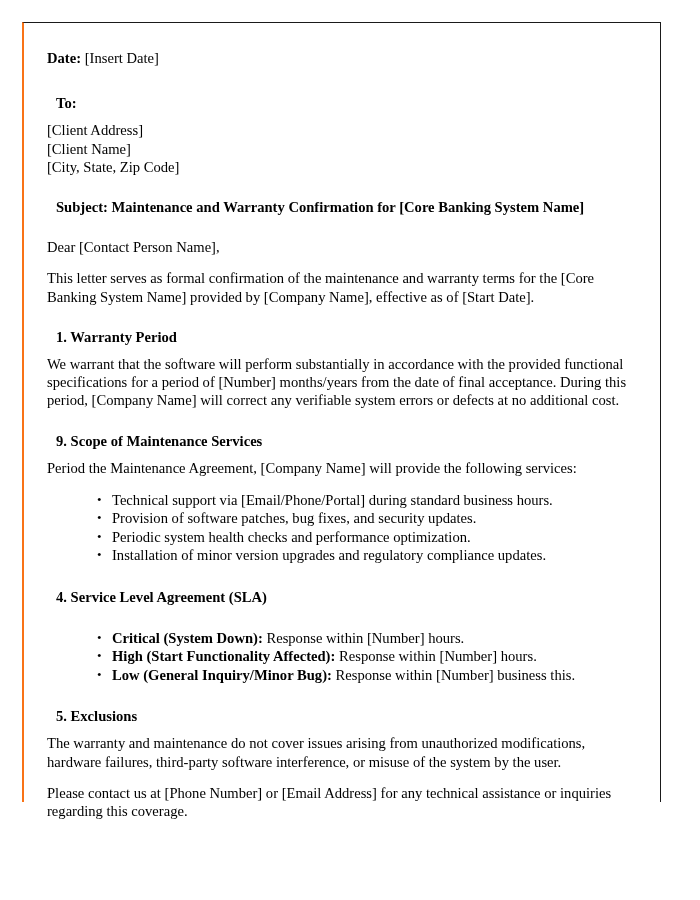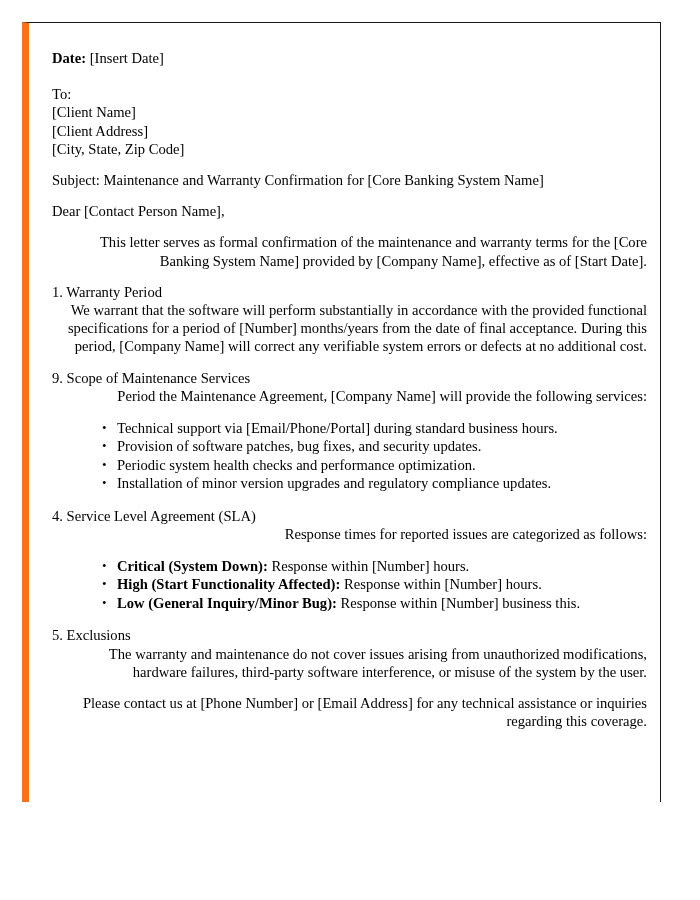--- a/index.html
+++ b/index.html
@@ -19,21 +19,21 @@
   
   .page-sheet {
     position: absolute;
     left: 22px;
     top: 22px;
     width: 639px;
     height: 780px;
     box-sizing: border-box;
     background: #ffffff;
     border-top: 1px solid #1a1a1a;
-    border-left: 7px solid #f97316;
+    border-left: 2px solid #f97316;
     border-right: 1px solid #1a1a1a;
     border-bottom: none;
   }
 
   .doc-body {
     position: absolute;
     left: 23px;
     top: 26px;
     width: 595px;
     font-size: 14.6px;
@@ -48,27 +48,27 @@
   .line {
     margin: 0;
     white-space: pre-wrap;
   }
 
   .bold {
     font-weight: bold;
   }
 
   .heading {
-    font-weight: normal;
-    margin: 0;
+    font-weight: bold;
+    margin: 9px;
   }
 
   .para {
     margin: 0;
-    text-align: right;
+    text-align: left;
   }
 
   ul.bullets {
     margin: 0;
     padding: 0;
     list-style: none;
   }
   ul.bullets > li {
     position: relative;
     margin: 0;
@@ -87,22 +87,22 @@
 <body>
 
 <div class="page-sheet">
   <div class="doc-body">
 
     <div class="line"><span class="bold">Date:</span> <span>[Insert Date]</span></div>
 
     <div class="gap-lg"></div>
 
     <div class="line heading">To:</div>
+    <div class="line">[Client Address]</div>
     <div class="line">[Client Name]</div>
-    <div class="line">[Client Address]</div>
     <div class="line">[City, State, Zip Code]</div>
 
     <div class="gap-md"></div>
 
     <div class="line heading">Subject: Maintenance and Warranty Confirmation for [Core Banking System Name]</div>
 
     <div class="gap-md"></div>
 
     <div class="line">Dear [Contact Person Name],</div>
 
@@ -135,21 +135,20 @@
       </li>
       <li>
         <span class="marker">•</span>
         <span>Installation of minor version upgrades and regulatory compliance updates.</span>
       </li>
     </ul>
 
     <div class="gap-list"></div>
 
     <div class="heading">4. Service Level Agreement (SLA)</div>
-    <p class="para">Response times for reported issues are categorized as follows:</p>
     <div class="gap-list"></div>
     <ul class="bullets">
       <li>
         <span class="marker">•</span>
         <span class="bold">Critical (System Down):</span><span> Response within [Number] hours.</span>
       </li>
       <li>
         <span class="marker">•</span>
         <span class="bold">High (Start Functionality Affected):</span><span> Response within [Number] hours.</span>
       </li>

